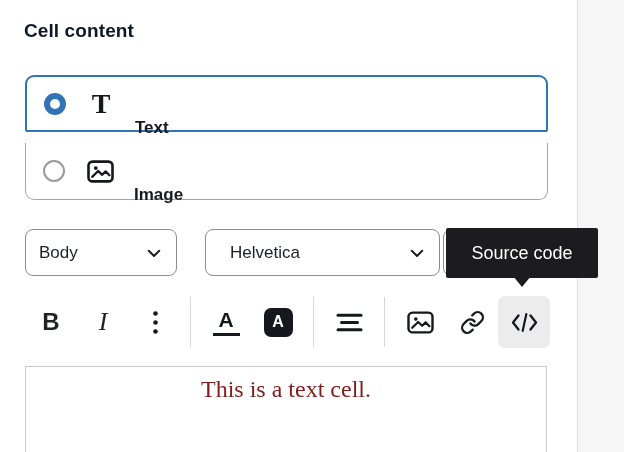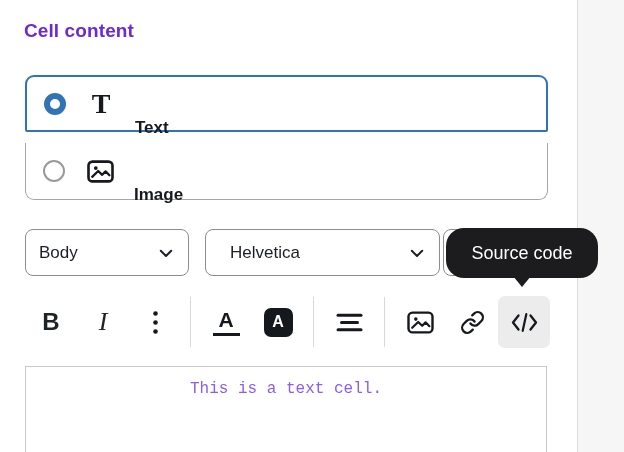--- a/index.html
+++ b/index.html
@@ -6,21 +6,21 @@
   html,body { margin:0; padding:0; }
   body {
     width:624px; height:452px; position:relative; overflow:hidden;
     background:#ffffff; font-family:"Liberation Sans", sans-serif; color:#16191d;
   }
   
   .rail { position:absolute; left:577px; top:0; width:47px; height:452px;
     background:#f6f6f6; border-left:1px solid #dcdcdc; }
 
   .heading { position:absolute; left:24px; top:20px; margin:0;
-    font-size:19px; font-weight:700; color:#6d28d9; letter-spacing:.1px; }
+    font-size:19px; font-weight:700; color:#0f172a; letter-spacing:.1px; }
 
   
   .radio-group { position:absolute; left:25px; top:75px; width:523px; height:113px; }
   .opt { position:absolute; left:0; right:0; display:flex; align-items:center;
     background:#fff; padding-left:17px; }
   .opt-text { top:0; height:57px; border:2px solid #3273b8;
     border-radius:9px 9px 2px 2px; z-index:2; }
   .opt-image { top:68px; height:57px; border:1px solid #a6a6a6; border-top:none;
     border-radius:0 0 9px 9px; }
   .radio { width:22px; height:22px; border-radius:50%; background:#fff; flex:0 0 auto; }
@@ -28,27 +28,27 @@
   .radio.off { border:2.5px solid #9a9a9a; }
   .opt .type-icon { margin-left:21px; width:28px; display:flex; justify-content:center; }
   .t-glyph { font-family:"Liberation Serif", serif; font-size:28px; font-weight:600;
     line-height:1; color:#15181c; }
   .opt-label { margin-left:20px; font-size:17px; font-weight:600; color:#16191d;margin-top:48px; }
 
   
   .select { position:absolute; top:229px; height:47px; background:#fff;
     border:1px solid #8d8d8d; border-radius:8px; display:flex; align-items:center;
     justify-content:space-between; padding:0 13px; font-size:17px; color:#1b1f24; }
-  .sel-style { left:25px;  width:164px; }
+  .sel-style { left:25px;  width:152px; }
   .sel-font  { left:205px; width:235px;padding-left:24px; }
   .sel-hidden{ left:443px; width:120px; z-index:1; }
 
   
   .tooltip { position:absolute; left:446px; top:228px; width:152px; height:50px;
-    background:#1c1c1e; color:#fff; border-radius:18px; z-index:10;
+    background:#1c1c1e; color:#fff; border-radius:2px; z-index:10;
     display:flex; align-items:center; justify-content:center; font-size:18px; }
   .tooltip .caret { position:absolute; top:48px; left:67px; width:0; height:0;
     border-left:9px solid transparent; border-right:9px solid transparent;
     border-top:11px solid #1c1c1e; }
 
   
   .toolbar { position:absolute; left:25px; top:296px; height:52px;
     display:flex; align-items:center; }
   .tb-btn { width:52px; height:52px; display:flex; align-items:center;
     justify-content:center; background:transparent; border:none; padding:0;
@@ -63,22 +63,22 @@
   .fc .fc-a { font-size:21px; font-weight:600; line-height:22px; color:#15181c; }
   .fc .fc-bar { width:27px; height:3px; background:#15181c; margin-top:2px; }
   .bc { width:29px; height:29px; background:#15181c; border-radius:7px;
     display:flex; align-items:center; justify-content:center; }
   .bc span { color:#fff; font-size:16px; font-weight:700; }
 
   
   .editor { position:absolute; left:25px; top:366px; width:522px; height:90px;
     background:#fff; border:1px solid #c9c9c9; border-bottom:none;
     text-align:center; }
-  .editor p { margin:5px 0 0 0; font-size:16px; line-height:34px; color:#8b5cf6;
-    font-family:Liberation Mono, monospace; }
+  .editor p { margin:5px 0 0 0; font-size:24px; line-height:34px; color:#7f1d1d;
+    font-family:Liberation Serif, serif; }
 
   svg { display:block; }
 </style>
 </head>
 <body>
 
 <div class="rail"></div>
 
 <h2 class="heading">Cell content</h2>
 

